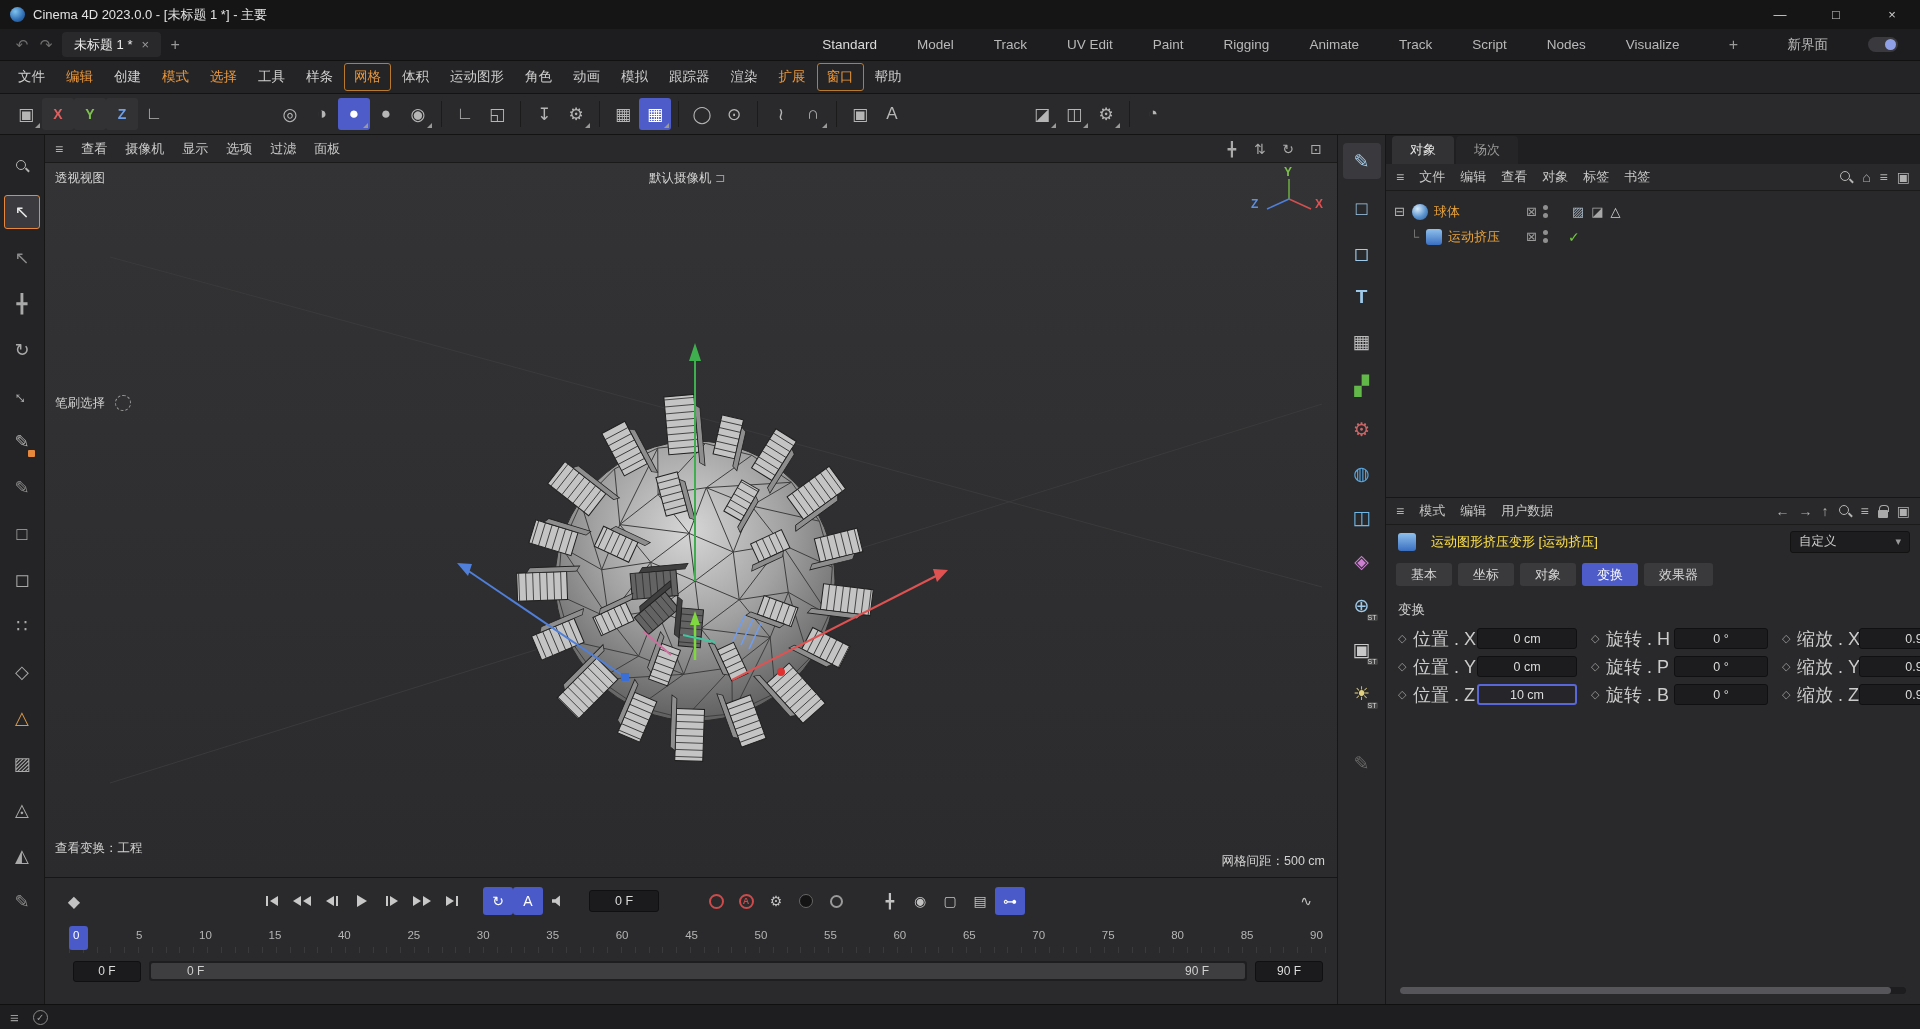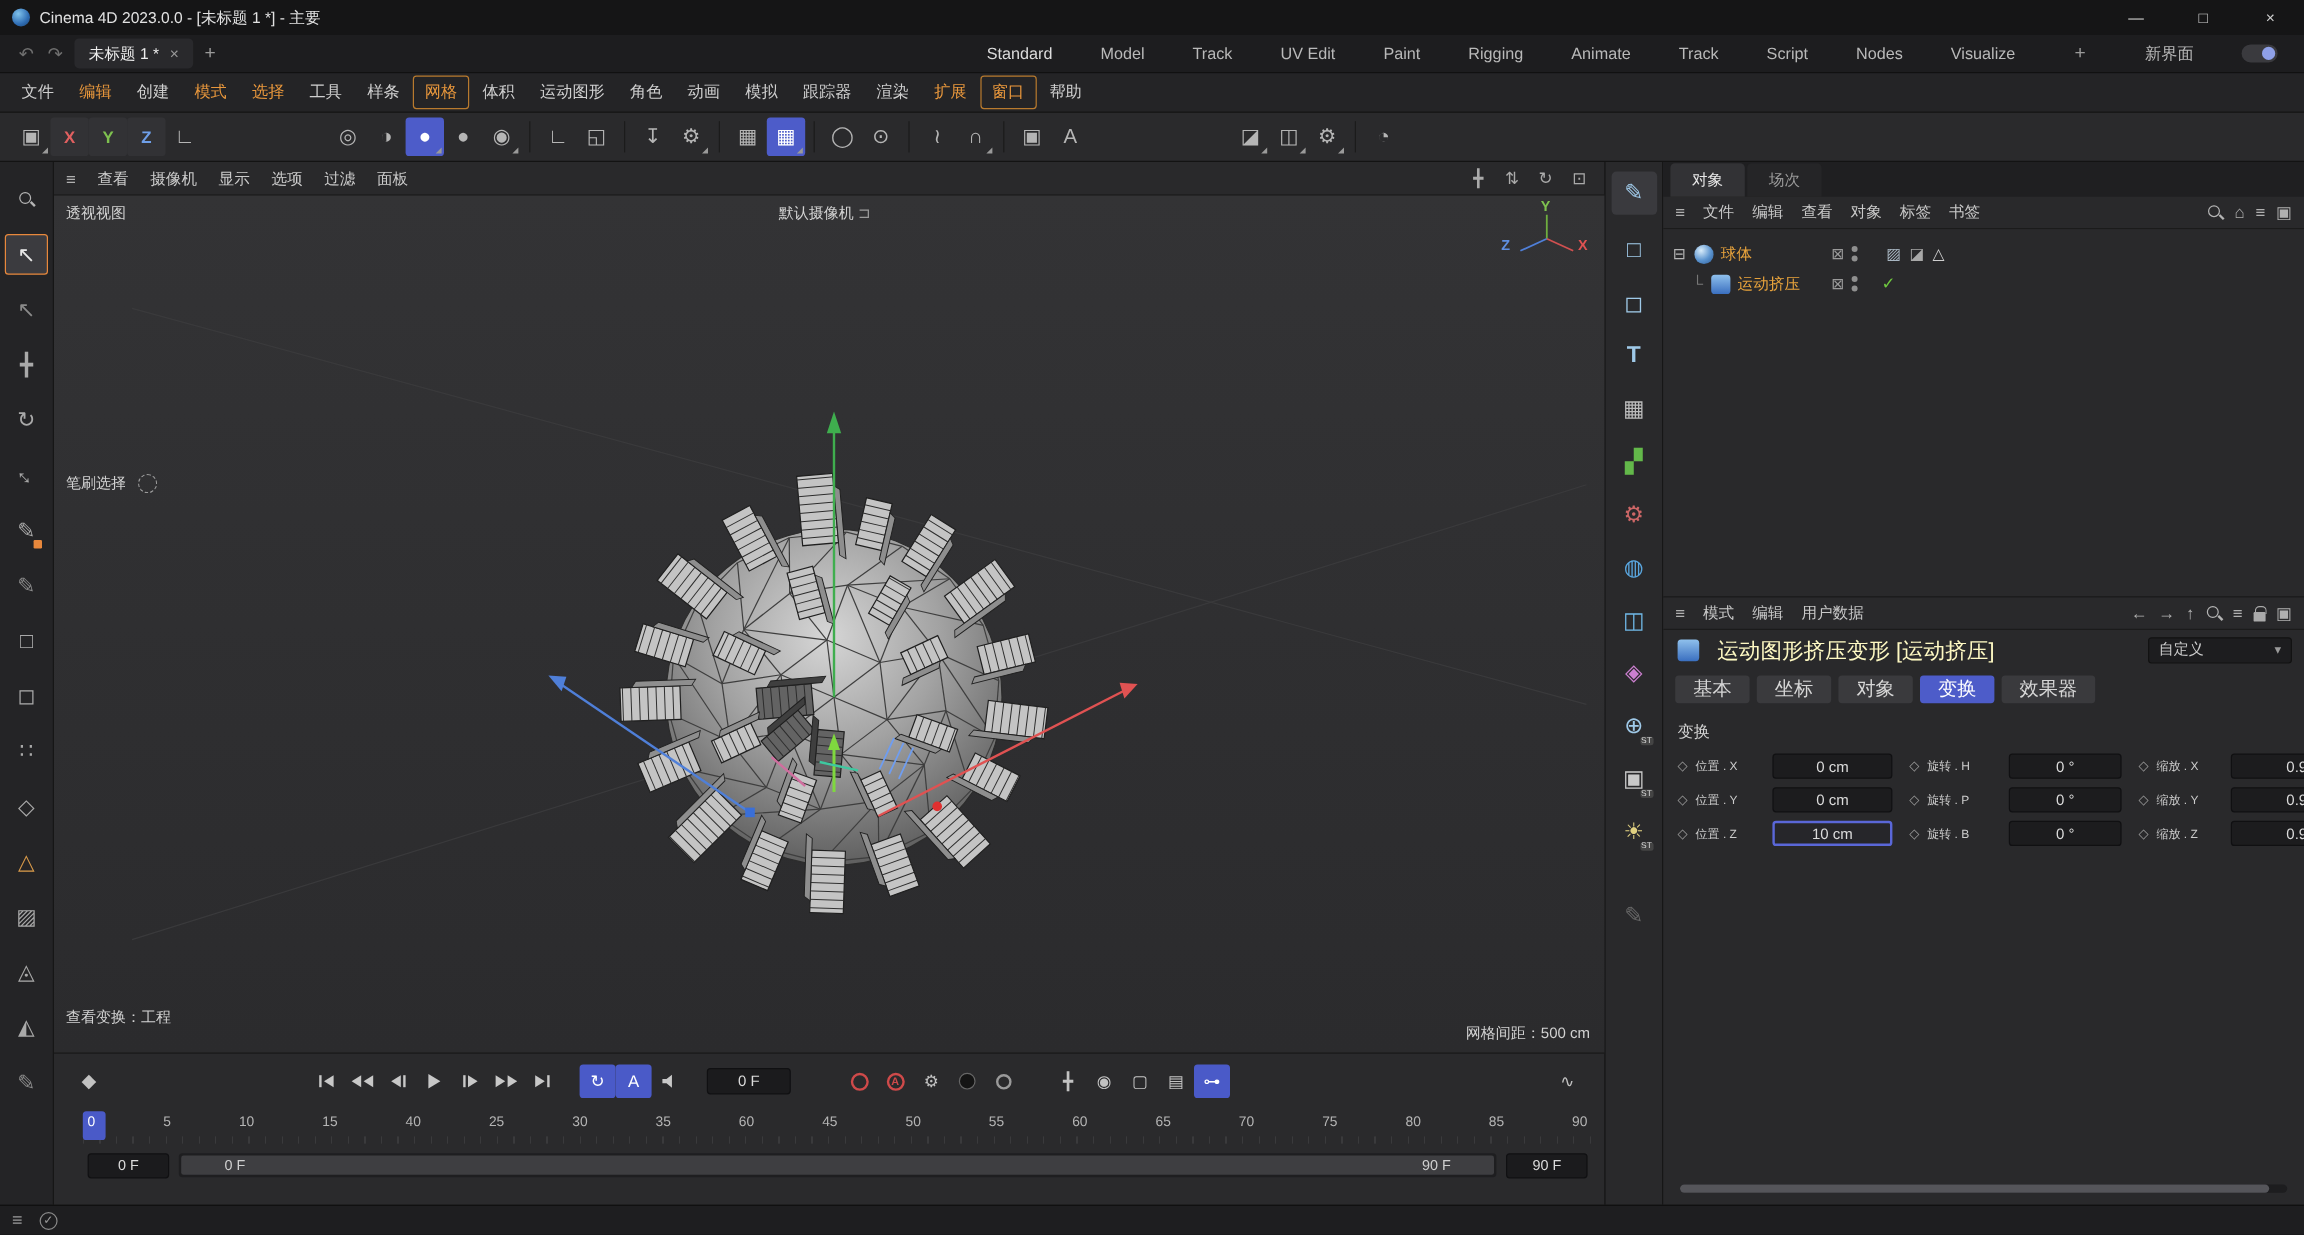--- a/index.html
+++ b/index.html
@@ -116,32 +116,32 @@
 .row-icons{position:absolute;left:140px;display:flex;align-items:center;gap:6px}
 .xbox{color:#9a9a9a;font-size:13px}
 .vdots{display:flex;flex-direction:column;gap:3px}
 .dot{width:5px;height:5px;border-radius:50%;background:#8f8f8f}
 .tags{display:flex;gap:7px;margin-left:18px;align-items:center}
 .tag{font-size:13px;color:#a8b6c2}
 .check{color:#6fc93f;font-size:14px;font-weight:bold;margin-left:14px}
 
 .am{flex:1;display:flex;flex-direction:column;min-height:0;border-top:1px solid #161616}
 .am-title-row{height:33px;display:flex;align-items:center;padding:0 10px;gap:9px;flex:0 0 auto}
-.am-obj-title{color:#fef9c3;font-size:18px}
+.am-obj-title{color:#fde047;font-size:13px}
 .preset-dd{margin-left:auto;width:120px;height:22px;background:#1d1d1f;border:1px solid #121212;border-radius:3px;display:flex;align-items:center;padding:0 8px;color:#cccccc;font-size:12.5px}
 .preset-dd .caret{margin-left:auto;color:#9a9a9a;font-size:11px}
 .am-tabs{display:flex;gap:6px;padding:5px 10px;flex:0 0 auto}
-.am-tab{height:23px;padding:4px 15px;background:#3a3a3d;border-radius:3px;display:flex;align-items:center;color:#d6d6d6;font-size:16px}
+.am-tab{height:23px;padding:4px 15px;background:#3a3a3d;border-radius:3px;display:flex;align-items:center;color:#d6d6d6;font-size:13px}
 .am-tab.active{background:#4d5cc9;color:#fff}
 .am-section{padding:10px 12px 8px;color:#d2d2d2;font-size:13.5px}
 .am-rows{padding-left:12px;display:flex;flex-direction:column;gap:5px;overflow:hidden}
 .am-row{display:flex;align-items:center;height:23px;white-space:nowrap}
 .fcell{display:flex;align-items:center;flex:0 0 auto}
 .fdia{color:#9a9a9a;font-size:11px;width:15px}
-.flabel{color:#cccccc;font-size:10px}
+.flabel{color:#cccccc;font-size:18px}
 .c1 .flabel{width:64px}.c2 .flabel{width:68px}.c3 .flabel{width:62px}
 .finput{height:21px;background:#1c1c1e;border:1px solid #101012;border-radius:3px;display:flex;align-items:center;justify-content:center;color:#dcdcdc;font-size:12.5px}
 .c1 .finput{width:100px;margin-right:14px}
 .c2 .finput{width:94px;margin-right:14px}
 .c3 .finput{width:110px}
 .finput.focused{border:2px solid #5a67d8;background:#26262a}
 .am-scroll{margin:auto 14px 10px;height:7px;border-radius:4px;background:#1d1d1f;flex:0 0 auto}
 .am-thumb{width:97%;height:100%;background:#55555a;border-radius:4px}
 
 

